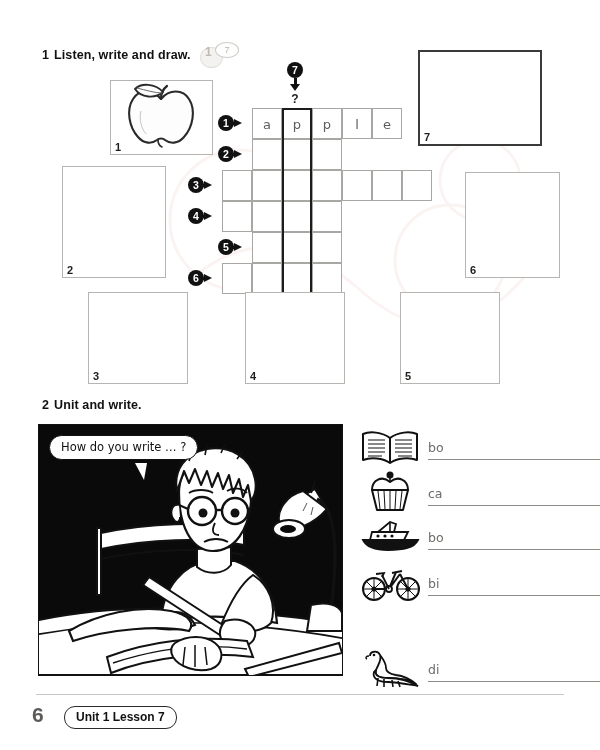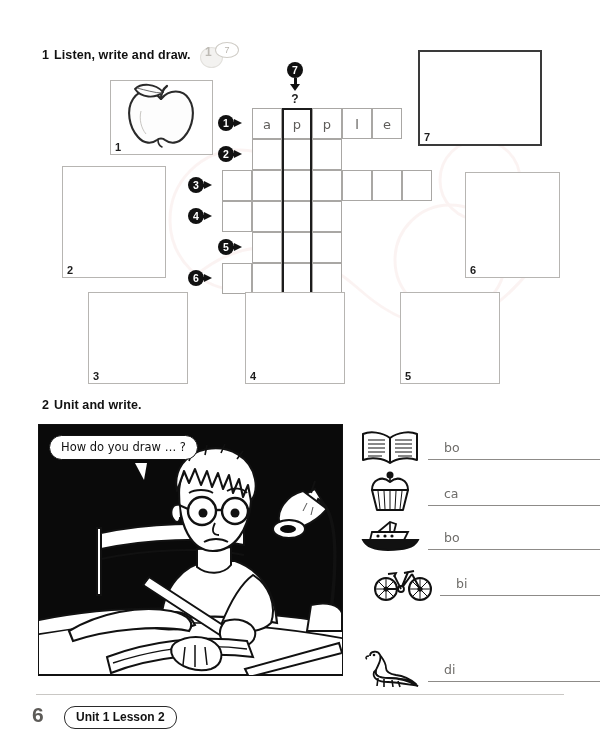--- a/index.html
+++ b/index.html
@@ -211,21 +211,20 @@
   .word-line {
     position: absolute;
     height: 1.2px;
     background: #8d8b88;
   }
   .word-prefix {
     position: absolute;
     font-size: 12.5px;
     color: #6e6c69;
     font-family: "DejaVu Sans", sans-serif;
-    margin-left: 16px;
   }
 
   
   .footer-rule {
     position: absolute;
     left: 36px; top: 694px;
     width: 528px; height: 1.2px;
     background: #c9c7c4;
   }
   .page-number {
@@ -464,21 +463,21 @@
       <path d="M68,232 C110,216 160,210 208,216 L214,232 C168,226 112,232 72,248 Z" fill="#fff" stroke="#111" stroke-width="2"></path>
       <path d="M74,238 C116,224 162,218 208,224" fill="none" stroke="#111" stroke-width="1.4"></path>
 
       <path d="M136,218 C148,210 166,210 176,218 C186,226 184,240 172,244
                C158,248 140,242 134,232 C131,226 132,221 136,218 Z" fill="#fff" stroke="#111" stroke-width="2"></path>
       <path d="M146,222 L144,240 M156,220 L156,242 M166,222 L168,240" stroke="#111" stroke-width="1.5"></path>
 
       <path d="M206,244 L300,218 L303,228 L210,252 Z" fill="#fff" stroke="#111" stroke-width="2"></path>
     </svg>
 
-    <div class="speech">How do you draw … ?</div>
+    <div class="speech">How do you write … ?</div>
     <div class="speech-tail"></div>
   </div>
 
   <div class="word-row" style="left:360px; top:428px; width:200px; height:40px;">
     <svg class="word-pic" width="60" height="38" viewBox="0 0 60 38">
       <path d="M30,10 C22,4 10,3 3,6 L3,32 C11,29 23,30 30,35 C37,30 49,29 57,32 L57,6 C50,3 38,4 30,10 Z" fill="#fff" stroke="#111" stroke-width="2" stroke-linejoin="round"></path>
       <path d="M30,10 L30,35" stroke="#111" stroke-width="2"></path>
       <g stroke="#111" stroke-width="1">
         <path d="M8,12 H25 M8,16 H25 M8,20 H25 M8,24 H25 M8,28 H22"></path>
         <path d="M35,12 H52 M35,16 H52 M35,20 H52 M35,24 H52 M38,28 H52"></path>
@@ -509,21 +508,21 @@
       <path d="M3,24 L58,24 C54,32 44,34 28,34 C14,34 6,30 3,24 Z" fill="#111" stroke="#111" stroke-width="1.8"></path>
       <circle cx="18" cy="20" r="1.6" fill="#111"></circle>
       <circle cx="25" cy="20" r="1.6" fill="#111"></circle>
       <circle cx="32" cy="20" r="1.6" fill="#111"></circle>
       <path d="M30,6 L30,16" stroke="#111" stroke-width="1.6"></path>
     </svg>
     <div class="word-prefix" style="left:68px; top:14px;">bo</div>
     <div class="word-line" style="left:68px; top:33px; width:200px;"></div>
   </div>
 
-  <div class="word-row" style="left:372px; top:562px; width:200px; height:42px;">
+  <div class="word-row" style="left:360px; top:562px; width:200px; height:42px;">
     <svg class="word-pic" width="62" height="40" viewBox="0 0 62 40">
       <circle cx="14" cy="27" r="11" fill="#fff" stroke="#111" stroke-width="2"></circle>
       <circle cx="48" cy="27" r="11" fill="#fff" stroke="#111" stroke-width="2"></circle>
       <g stroke="#111" stroke-width="1">
         <path d="M14,16 L14,38 M3,27 L25,27 M6,19 L22,35 M22,19 L6,35"></path>
         <path d="M48,16 L48,38 M37,27 L59,27 M40,19 L56,35 M56,19 L40,35"></path>
       </g>
       <circle cx="14" cy="27" r="2.6" fill="#111"></circle>
       <circle cx="48" cy="27" r="2.6" fill="#111"></circle>
       <path d="M14,27 L29,27 L40,12 M29,27 L36,10 M40,12 L48,27" fill="none" stroke="#111" stroke-width="2"></path>
@@ -547,15 +546,15 @@
       <path d="M18,30 L17,38 M24,31 L24,39 M32,32 L33,39 M38,33 L40,39" stroke="#111" stroke-width="1.6"></path>
       <circle cx="14" cy="7" r="1.3" fill="#111"></circle>
       <path d="M9,8 C6,8 5,10 7,11" fill="none" stroke="#111" stroke-width="1.4"></path>
     </svg>
     <div class="word-prefix" style="left:68px; top:14px;">di</div>
     <div class="word-line" style="left:68px; top:33px; width:200px;"></div>
   </div>
 
   <div class="footer-rule"></div>
   <div class="page-number">6</div>
-  <div class="unit-pill">Unit 1  Lesson 2</div>
+  <div class="unit-pill">Unit 1  Lesson 7</div>
 
 </div>
 
 </body></html>

